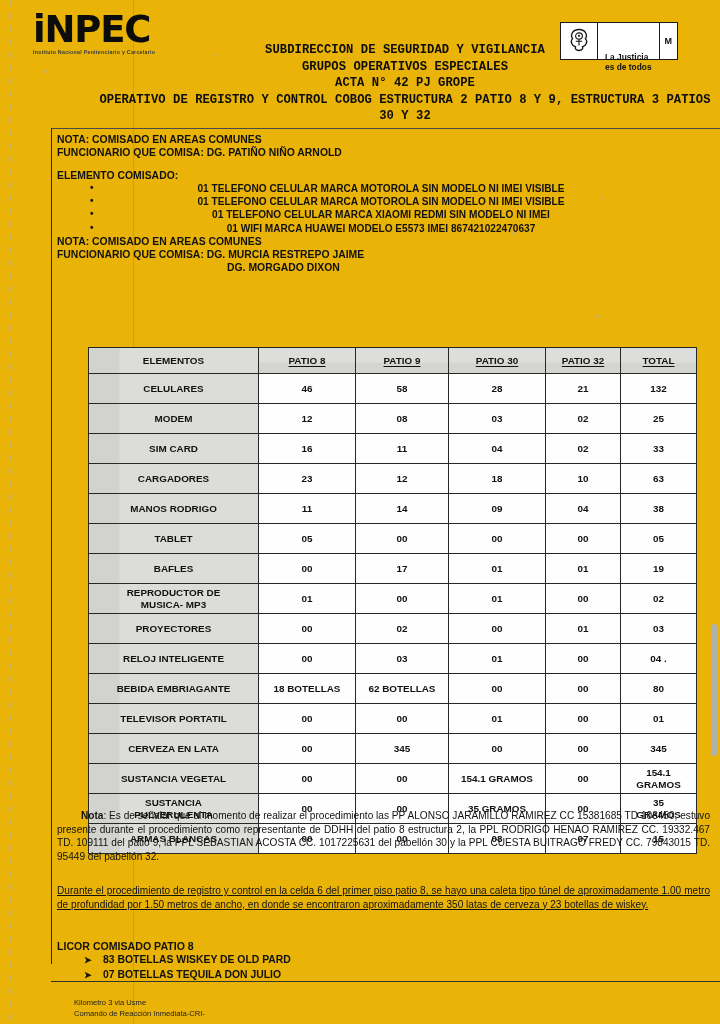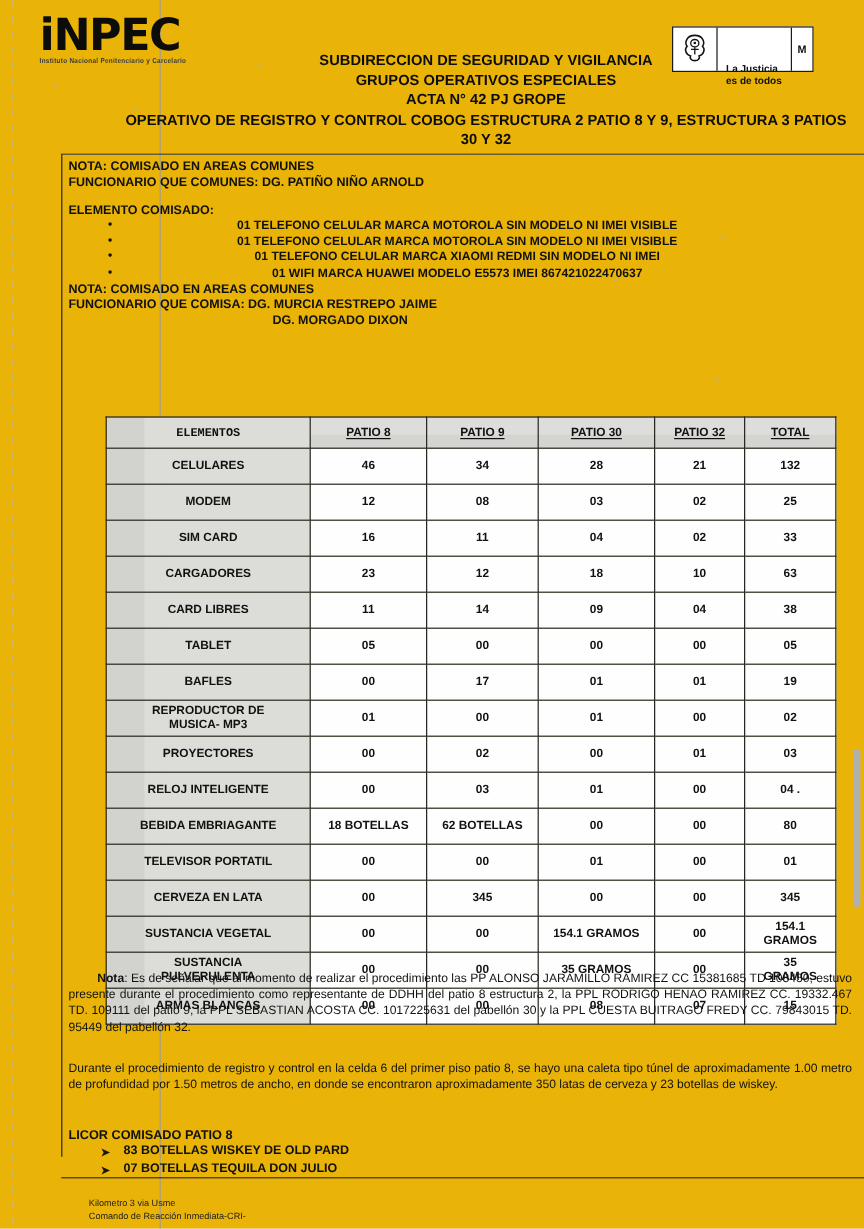--- a/index.html
+++ b/index.html
@@ -45,21 +45,21 @@
     color: #3a3a37; margin-top: 1px; white-space: nowrap;
     transform: scaleY(1.12); transform-origin: left top;
   }
 
   .title-block {
     position: absolute; left: 90px; top: 42px; width: 630px;
     text-align: center;
   }
   .title-line {
     font-weight: 700; font-size: 12.2px; line-height: 16.5px;
-    letter-spacing: .05px; color: #0d0d0c;
+    letter-spacing: .05px; color: #0d0d0c; font-family: Liberation Mono, monospace;
   }
   .title-line.wide { font-size: 12.2px; }
 
   .seal {
     position: absolute; left: 560px; top: 22px;
     height: 38px; display: flex; align-items: stretch;
     border: 1.4px solid #1a1a18; background: #fff;
   }
   .seal-cell {
     display: flex; align-items: center; justify-content: center;
@@ -120,40 +120,40 @@
     text-align: center; vertical-align: middle;
     color: #111110; padding: 0; line-height: 11.3px;
   }
   table.consol th { height: 26px; }
   table.consol td { height: 30px; }
   td.elem, th.elem {
     background: linear-gradient(to right,#d2d2ce 0 18%,#dcdcd8 18% 100%);
     padding: 0 6px 0 22px;
     font-size: 10px;
   }
-  th.elem { padding-left: 18px; text-align: center; font-family: Liberation Mono, monospace; }
+  th.elem { padding-left: 18px; text-align: center; }
   th.col-head { }
   th.col-head span {
     text-decoration: underline; text-underline-offset: 1.5px;
   }
   th.head-shade {
     background: linear-gradient(to bottom,#dddddb 0 55%,#d4d4d1 55% 100%);
   }
   td.val { background: #fefefe; }
   .two-line { line-height: 11px; }
 
   
   .note-para {
     position: absolute; width: 653px; left: 57px;
     font-size: 10.1px; line-height: 13.6px;
     text-align: justify; color: #121211;
   }
   .note-para b { font-weight: 700; padding-left: 24px; }
   #note1 { top: 809px; }
-  #note2 { top: 884px; }
+  #note2 { top: 884px; text-decoration: underline; }
 
   .licor-title {
     position: absolute; left: 57px; top: 940px;
     font-size: 10.6px; font-weight: 700; color: #111110;
   }
   ul.arrows {
     position: absolute; left: 57px; top: 953px;
     list-style: none; margin: 0; padding: 0 0 16px 46px;
   }
   ul.arrows li {
@@ -229,21 +229,21 @@
     <div class="title-line">GRUPOS OPERATIVOS ESPECIALES</div>
     <div class="title-line">ACTA N° 42 PJ GROPE</div>
     <div class="title-line wide">OPERATIVO DE REGISTRO Y CONTROL COBOG ESTRUCTURA 2 PATIO 8 Y 9,  ESTRUCTURA 3 PATIOS</div>
     <div class="title-line">30 Y 32</div>
   </div>
 
   <div class="doc-frame"></div>
 
   <div class="notes-top">
     <div>NOTA: COMISADO EN AREAS COMUNES</div>
-    <div>FUNCIONARIO QUE COMUNES: DG. PATIÑO NIÑO ARNOLD</div>
+    <div>FUNCIONARIO QUE COMISA: DG. PATIÑO NIÑO ARNOLD</div>
     <div class="gap"></div>
     <div>ELEMENTO COMISADO:</div>
     <ul class="bullets">
       <li>01 TELEFONO CELULAR MARCA MOTOROLA SIN MODELO NI IMEI VISIBLE</li>
       <li>01 TELEFONO CELULAR MARCA MOTOROLA SIN MODELO NI IMEI VISIBLE</li>
       <li>01 TELEFONO CELULAR MARCA XIAOMI REDMI SIN MODELO NI IMEI</li>
       <li>01 WIFI MARCA HUAWEI MODELO E5573 IMEI 867421022470637</li>
     </ul>
     <div>NOTA: COMISADO EN AREAS COMUNES</div>
     <div>FUNCIONARIO QUE COMISA: DG. MURCIA RESTREPO JAIME</div>
@@ -267,21 +267,21 @@
         <th class="col-head head-shade"><span>PATIO 9</span></th>
         <th class="col-head head-shade"><span>PATIO 30</span></th>
         <th class="col-head head-shade"><span>PATIO 32</span></th>
         <th class="col-head head-shade"><span>TOTAL</span></th>
       </tr>
     </thead>
     <tbody id="table-body">
         <tr>
           <td class="elem">CELULARES</td>
           <td class="val">46</td>
-          <td class="val">34</td>
+          <td class="val">58</td>
           <td class="val">28</td>
           <td class="val">21</td>
           <td class="val">132</td>
         </tr>
         <tr>
           <td class="elem">MODEM</td>
           <td class="val">12</td>
           <td class="val">08</td>
           <td class="val">03</td>
           <td class="val">02</td>
@@ -297,21 +297,21 @@
         </tr>
         <tr>
           <td class="elem">CARGADORES</td>
           <td class="val">23</td>
           <td class="val">12</td>
           <td class="val">18</td>
           <td class="val">10</td>
           <td class="val">63</td>
         </tr>
         <tr>
-          <td class="elem">CARD LIBRES</td>
+          <td class="elem">MANOS RODRIGO</td>
           <td class="val">11</td>
           <td class="val">14</td>
           <td class="val">09</td>
           <td class="val">04</td>
           <td class="val">38</td>
         </tr>
         <tr>
           <td class="elem">TABLET</td>
           <td class="val">05</td>
           <td class="val">00</td>

